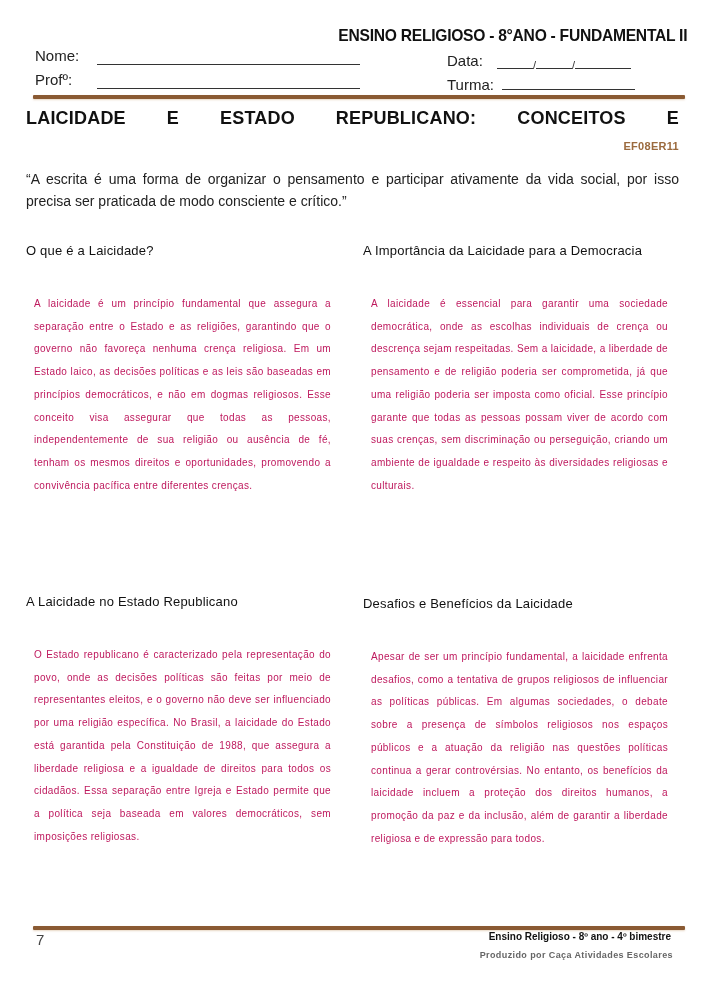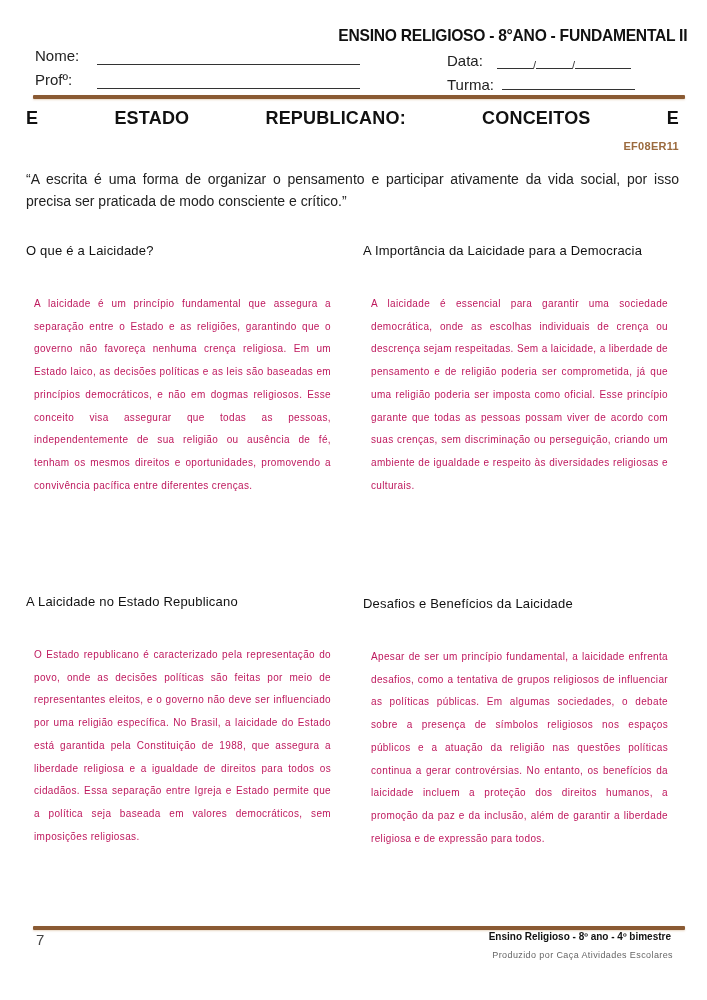--- a/index.html
+++ b/index.html
@@ -143,21 +143,21 @@
       font-size: 10px;
       font-weight: bold;
       color: #111;
       white-space: nowrap;
     }
     .footer-credit {
       position: absolute;
       right: 34px;
       top: 950px;
       font-size: 9px;
-      font-weight: normal;
+      font-weight: bold;
       color: #666;
       letter-spacing: 0.4px;
       white-space: nowrap;
     }
   </style>
 </head>
 <body>
 
 <div class="header-title">ENSINO RELIGIOSO - 8°ANO - FUNDAMENTAL II</div>
 
@@ -172,20 +172,21 @@
   <span class="line" style="width:36px;"></span><span>/</span><span class="line" style="width:36px;"></span><span>/</span><span class="line" style="width:56px;"></span>
 </div>
 
 <div class="field-label" style="left:447px; top:76px;">Turma:</div>
 <div class="field-line" style="left:502px; top:89px; width:133px;"></div>
 
 <div class="rule" style="top: 95px; background: rgb(138, 90, 51);"></div>
 
 <div class="main-title">
   <div class="line1" id="title-line1">
+      <span>LAICIDADE</span>
       <span>E</span>
       <span>ESTADO</span>
       <span>REPUBLICANO:</span>
       <span>CONCEITOS</span>
       <span>E</span>
     </div>
 </div>
 <div class="code-badge" style="color: rgb(155, 106, 62); margin-left: 38px;">EF08ER11</div>
 
 <div class="quote">“A escrita é uma forma de organizar o pensamento e participar ativamente da vida social, por isso precisa ser praticada de modo consciente e crítico.”</div>

